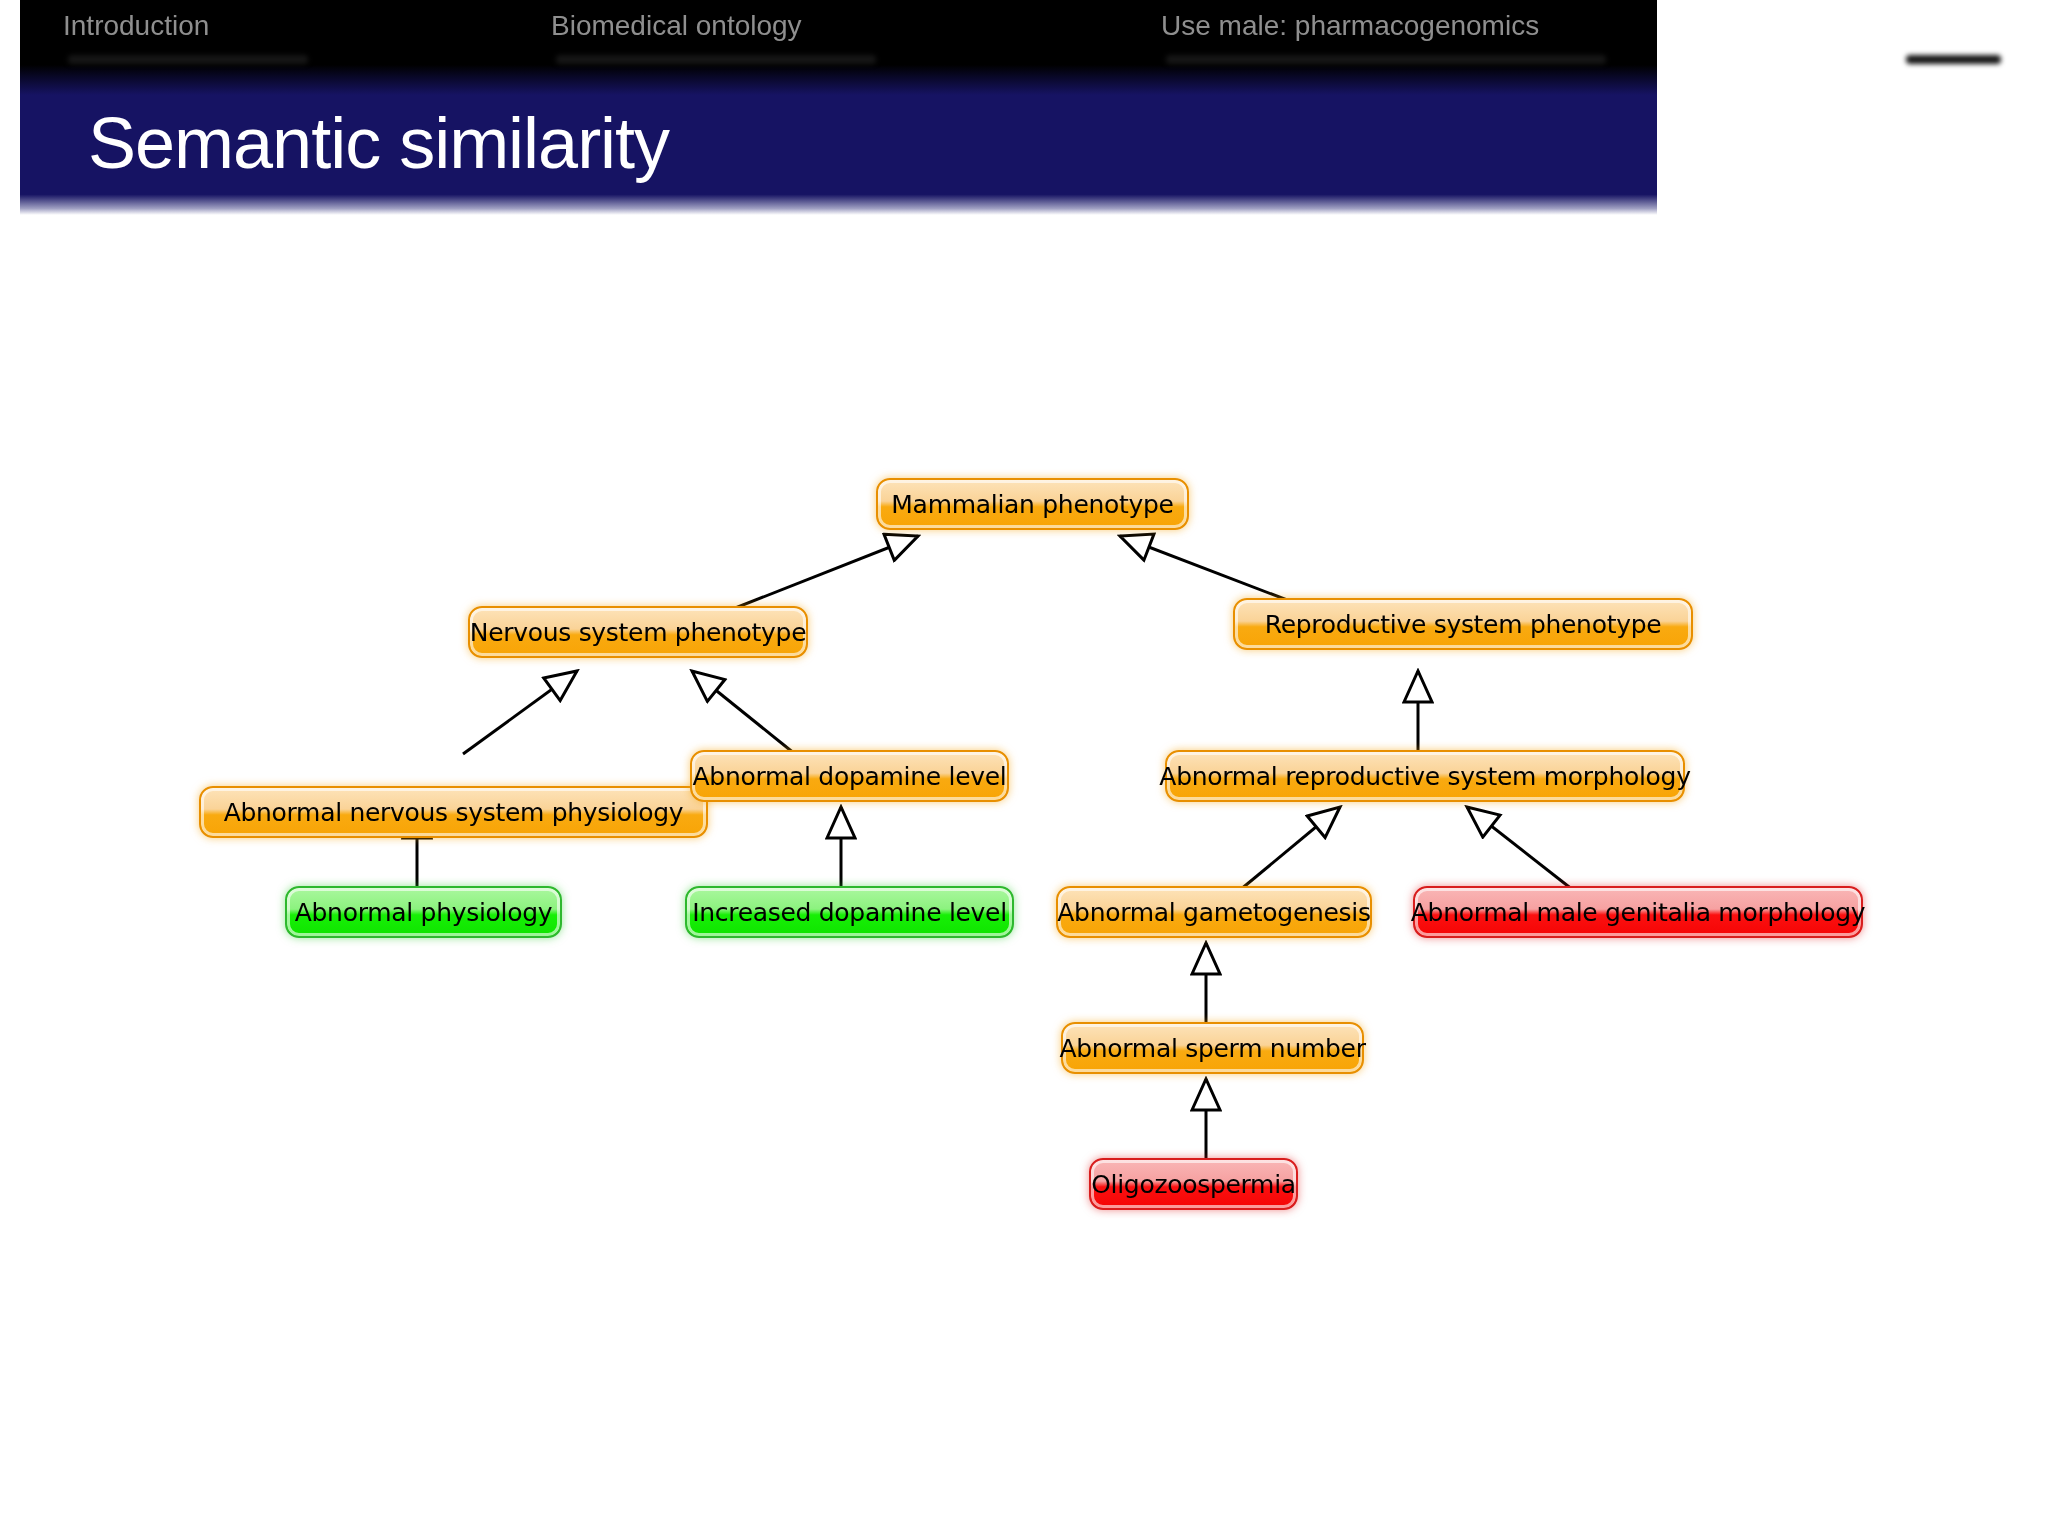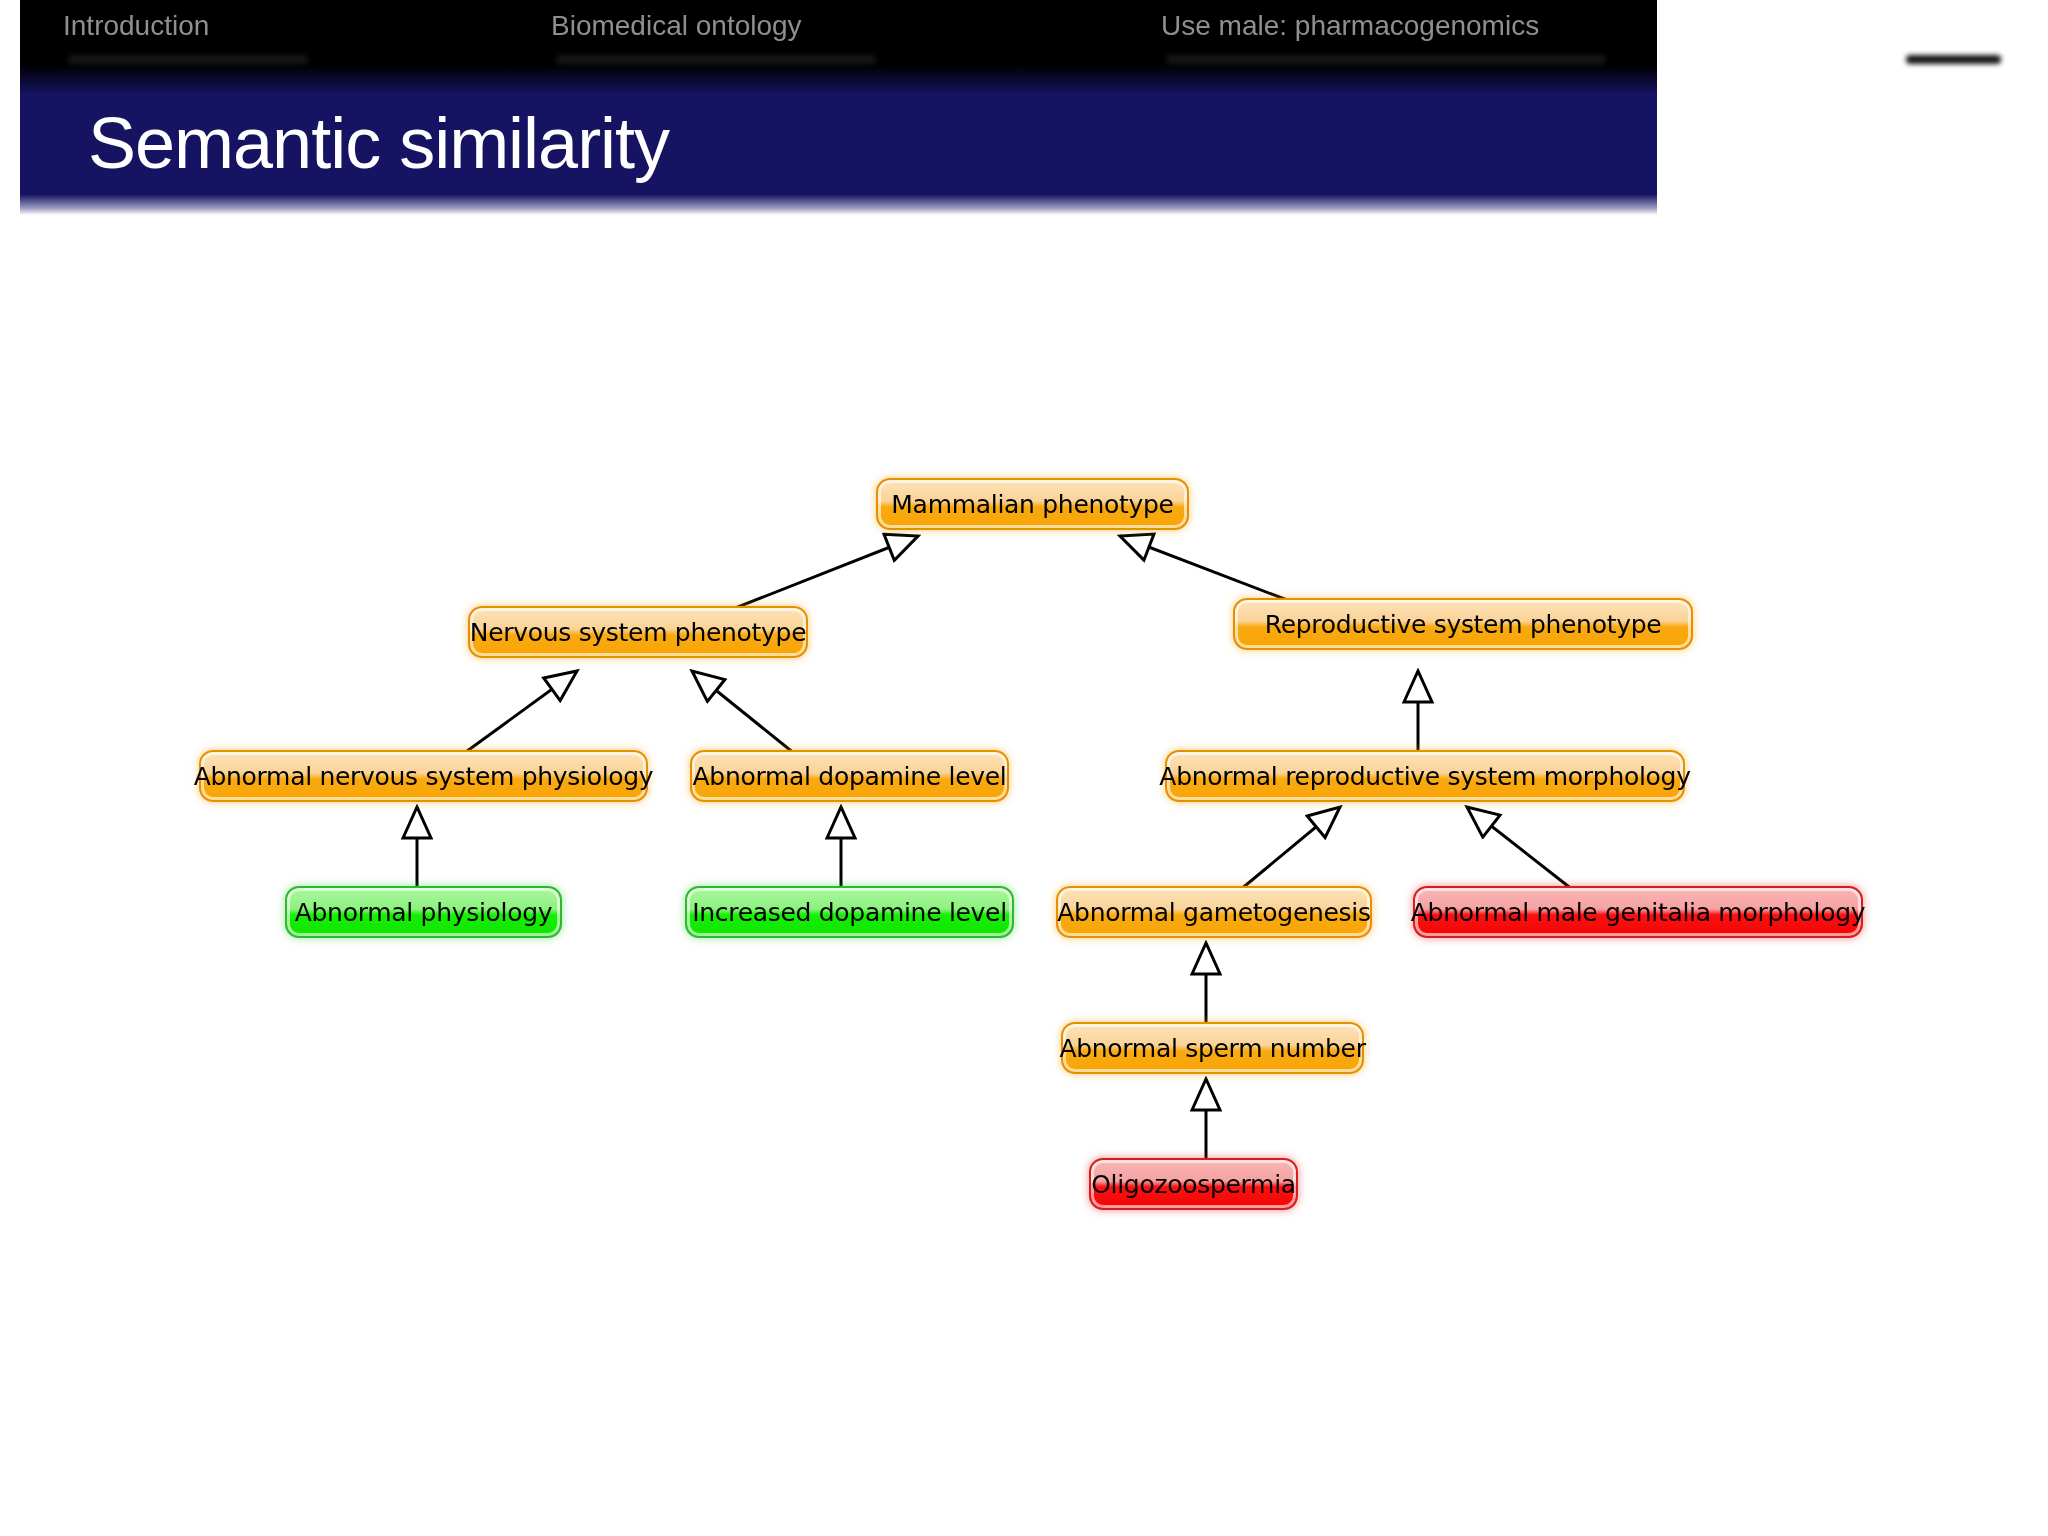--- a/index.html
+++ b/index.html
@@ -76,21 +76,21 @@
     </div>
 
   <div class="node orange" style="left:460px;top:606px;width:340px">
     <span>Nervous system phenotype</span>
     </div>
 
   <div class="node orange" style="left:1225px;top:598px;width:460px">
     <span>Reproductive system phenotype</span>
     </div>
 
-  <div class="node orange" style="left:191px;top:750px;width:449px">
+  <div class="node orange" style="left:191px;top:786px;width:509px">
     <span>Abnormal nervous system physiology</span>
     </div>
 
   <div class="node orange" style="left:682px;top:750px;width:319px">
     <span>Abnormal dopamine level</span>
     </div>
 
   <div class="node orange" style="left:1157px;top:750px;width:520px">
     <span>Abnormal reproductive system morphology</span>
     </div>

